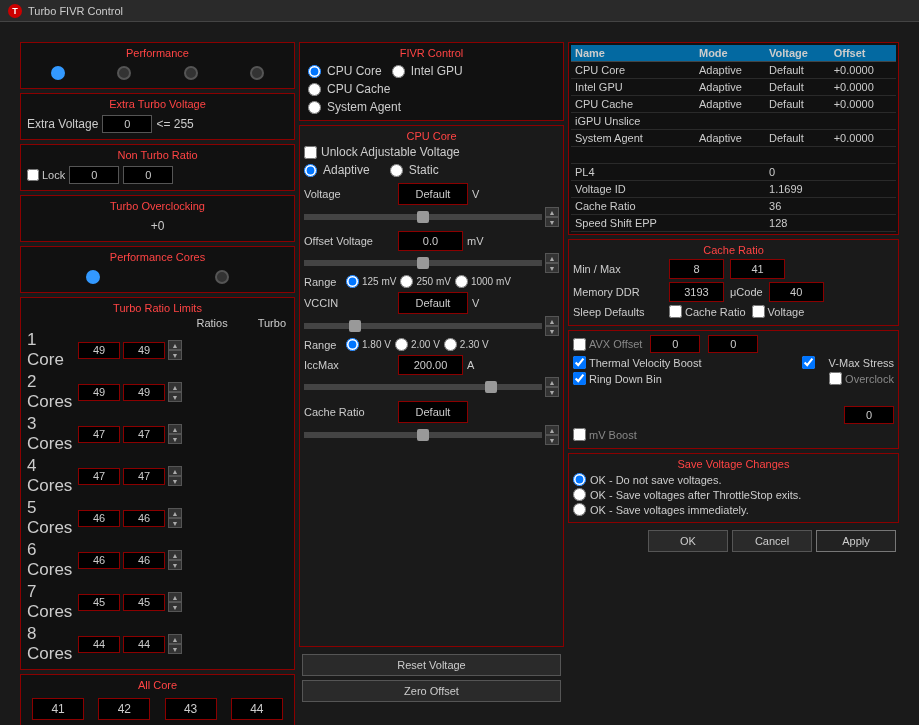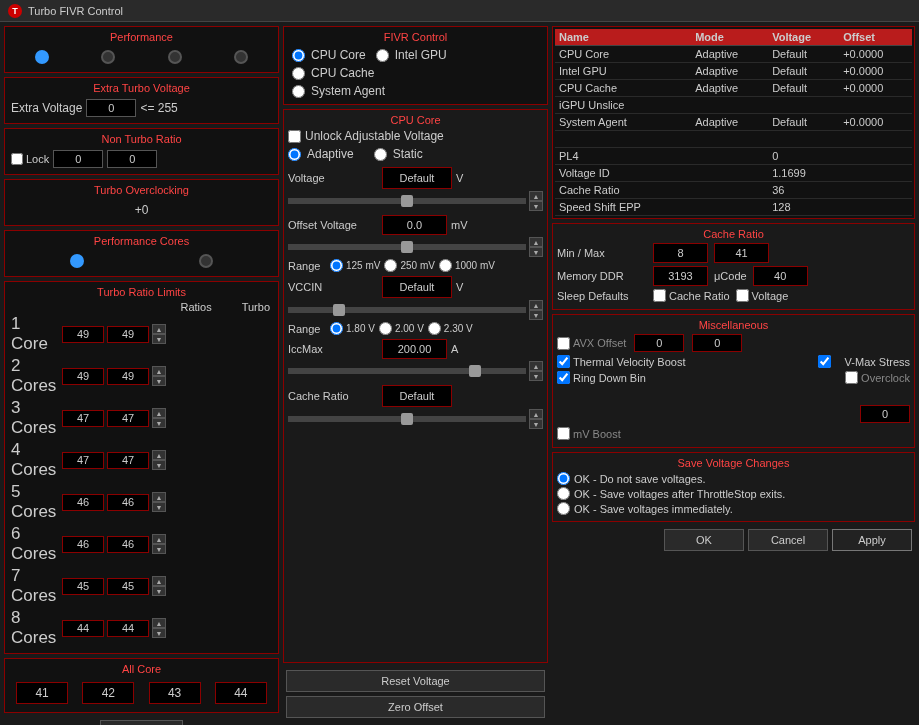--- a/index.html
+++ b/index.html
@@ -25,21 +25,21 @@
       width: 14px; height: 14px;
       background: #cc0000;
       border-radius: 50%;
       display: flex; align-items: center; justify-content: center;
       color: white; font-size: 9px; font-weight: bold;
     }
     .title-bar-text { color: #ccc; font-size: 11px; }
     .main-content {
       display: flex;
       height: calc(725px - 22px);
-      padding: 4px;
+      padding: 20px;
       gap: 4px;
     }
     .left-panel {
       width: 275px;
       display: flex;
       flex-direction: column;
       gap: 4px;
     }
     .middle-panel {
       width: 265px;
@@ -245,21 +245,21 @@
     .info-table {
       width: 100%;
       border-collapse: collapse;
       font-size: 11px;
     }
     .info-table th {
       color: #ccc;
       padding: 2px 4px;
       text-align: left;
       border-bottom: 1px solid #444;
-      background: #b91c1c;
+      background: #0369a1;
     }
     .info-table td {
       padding: 2px 4px;
       border-bottom: 1px solid #2a2a2a;
       color: #ccc;
     }
     .cache-ratio-section {
       border: 1px solid #8b0000;
       padding: 4px;
     }
@@ -750,21 +750,20 @@
           <span>Cache Ratio</span>
         </label>
         <label style="display:flex;align-items:center;gap:3px;font-size:11px;color:#ccc;">
           <input type="checkbox" style="">
           <span>Voltage</span>
         </label>
       </div>
     </div>
 
     <div class="misc-section">
-      <div class="section-header">Miscellaneous</div>
       <div class="misc-row">
         <label style="display:flex;align-items:center;gap:3px;font-size:11px;color:#888;">
           <input type="checkbox" style="">
           <span>AVX Offset</span>
         </label>
         <input type="text" class="misc-input" value="0" style="">
         <input type="text" class="misc-input" value="0" style="">
       </div>
       <div class="misc-row">
         <label style="display:flex;align-items:center;gap:3px;font-size:11px;color:#ccc;">

